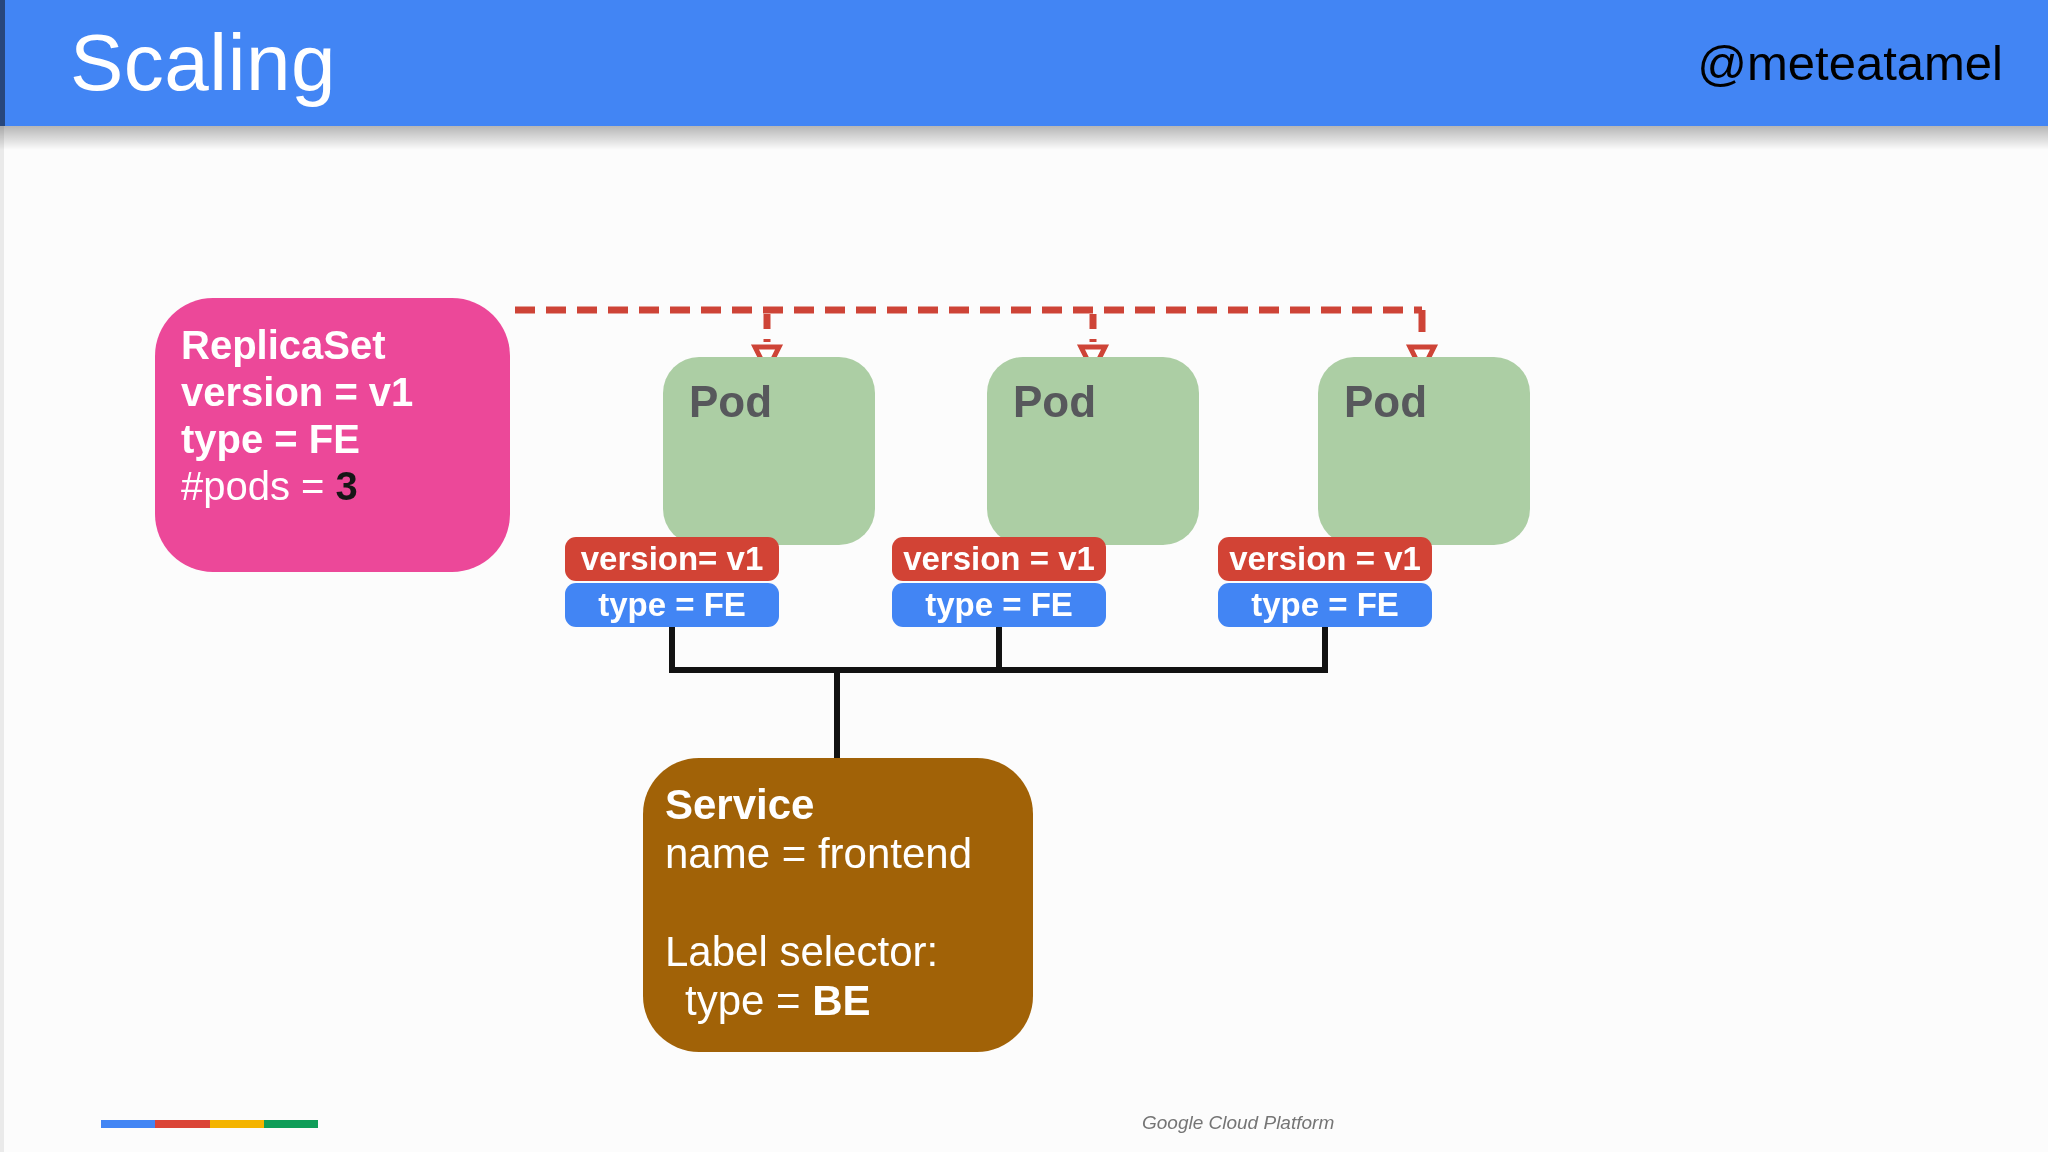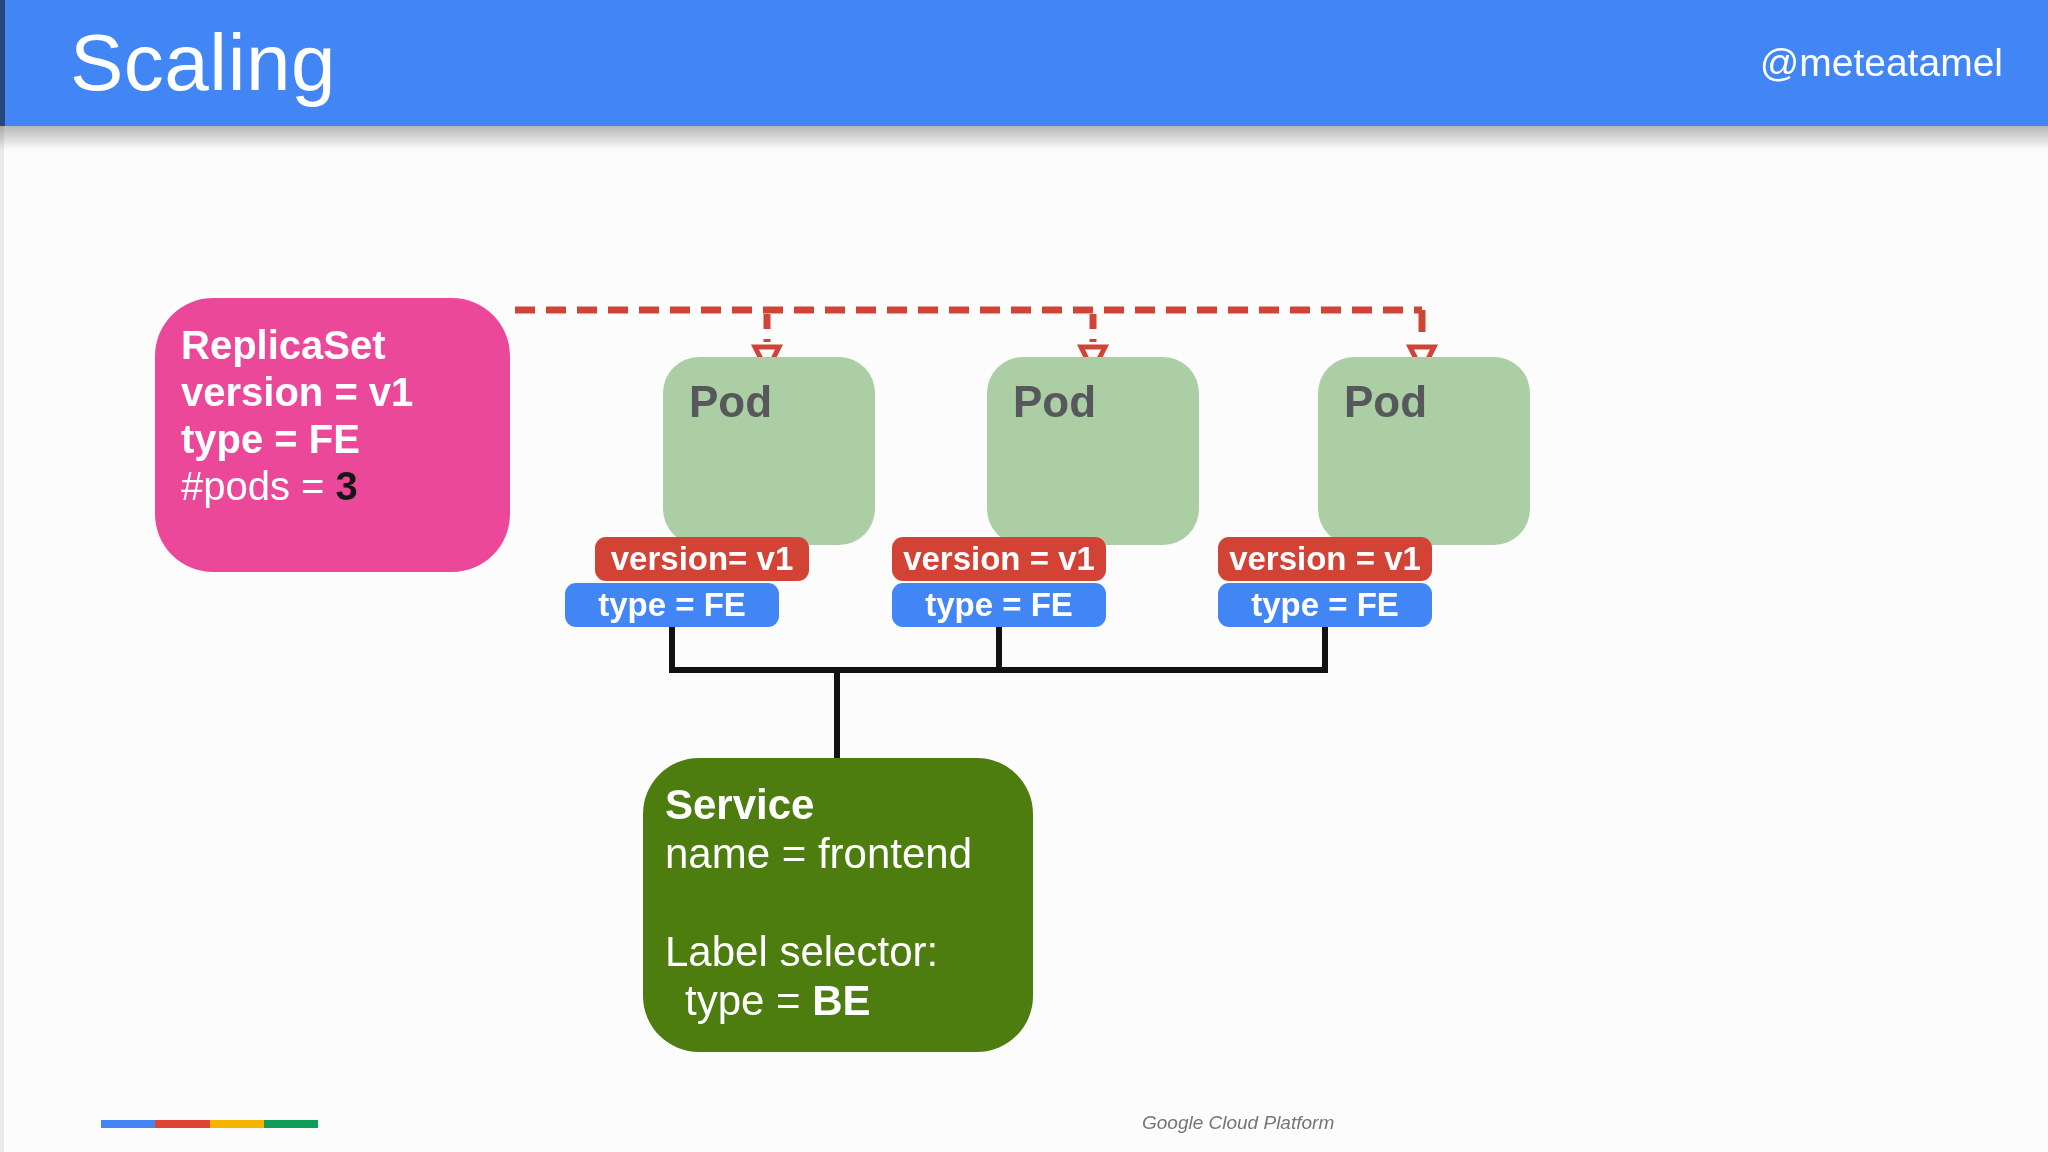--- a/index.html
+++ b/index.html
@@ -8,21 +8,21 @@
     background:#fcfcfc;
     font-family:"Liberation Sans", sans-serif;
   }
   
   .header{
     position:absolute;left:0;top:0;width:2048px;height:126px;
     display:flex;align-items:center;justify-content:space-between;
     box-sizing:border-box;padding:0 45px 0 70px;
   }
   .header-title{color:#ffffff;font-size:80px;font-weight:400;letter-spacing:0.5px;}
-  .header-handle{color:#ffffff;font-size:39px;font-weight:400;}
+  .header-handle{color:#000000;font-size:49px;font-weight:400;}
   .header-shadow{
     position:absolute;left:0;top:126px;width:2048px;height:24px;
     background:linear-gradient(to bottom, rgba(0,0,0,0.28), rgba(0,0,0,0));
   }
   .edge-strip-top{position:absolute;left:0;top:0;width:5px;height:126px;background:rgba(20,20,25,0.55);}
   .edge-strip-bottom{position:absolute;left:0;top:126px;width:4px;height:1026px;background:rgba(0,0,0,0.07);}
 
   
   .replicaset{
     position:absolute;left:155px;top:298px;width:355px;height:274px;
@@ -102,36 +102,36 @@
   <div class="replicaset" style="background-color: #ec4899;">
     <div>ReplicaSet</div>
     <div>version = v1</div>
     <div>type = FE</div>
     <div><span class="light">#pods = </span><span class="pods-count">3</span></div>
   </div>
 
   <div class="pod-box" style="left: 663px; background-color: rgb(172, 206, 164);">
     <div class="pod-title">Pod</div>
   </div>
-  <div class="pod-label" style="left: 595px; top: 537px; background-color: rgb(210, 67, 53);">version= v1</div>
+  <div class="pod-label" style="left: 565px; top: 537px; background-color: rgb(210, 67, 53);">version= v1</div>
   <div class="pod-label" style="left: 565px; top: 583px; background-color: rgb(66, 133, 244);">type = FE</div>
 
   <div class="pod-box" style="left: 987px; background-color: rgb(172, 206, 164);">
     <div class="pod-title">Pod</div>
   </div>
   <div class="pod-label" style="left: 892px; top: 537px; background-color: rgb(210, 67, 53);">version = v1</div>
   <div class="pod-label" style="left: 892px; top: 583px; background-color: rgb(66, 133, 244);">type = FE</div>
 
   <div class="pod-box" style="left: 1318px; background-color: rgb(172, 206, 164);">
     <div class="pod-title">Pod</div>
   </div>
   <div class="pod-label" style="left: 1218px; top: 537px; background-color: rgb(210, 67, 53);">version = v1</div>
   <div class="pod-label" style="left: 1218px; top: 583px; background-color: rgb(66, 133, 244);">type = FE</div>
 
-  <div class="service" style="background-color: #4d7c0f;">
+  <div class="service" style="background-color: #a16207;">
     <div class="bold">Service</div>
     <div>name = frontend</div>
     <div class="spacer"></div>
     <div>Label selector:</div>
     <div class="indent"><span>type = </span><span class="bold">BE</span></div>
   </div>
 
   <div class="footer-bar">
     <span style="background-color: rgb(66, 133, 244);"></span>
     <span style="background-color: rgb(219, 68, 55);"></span>

